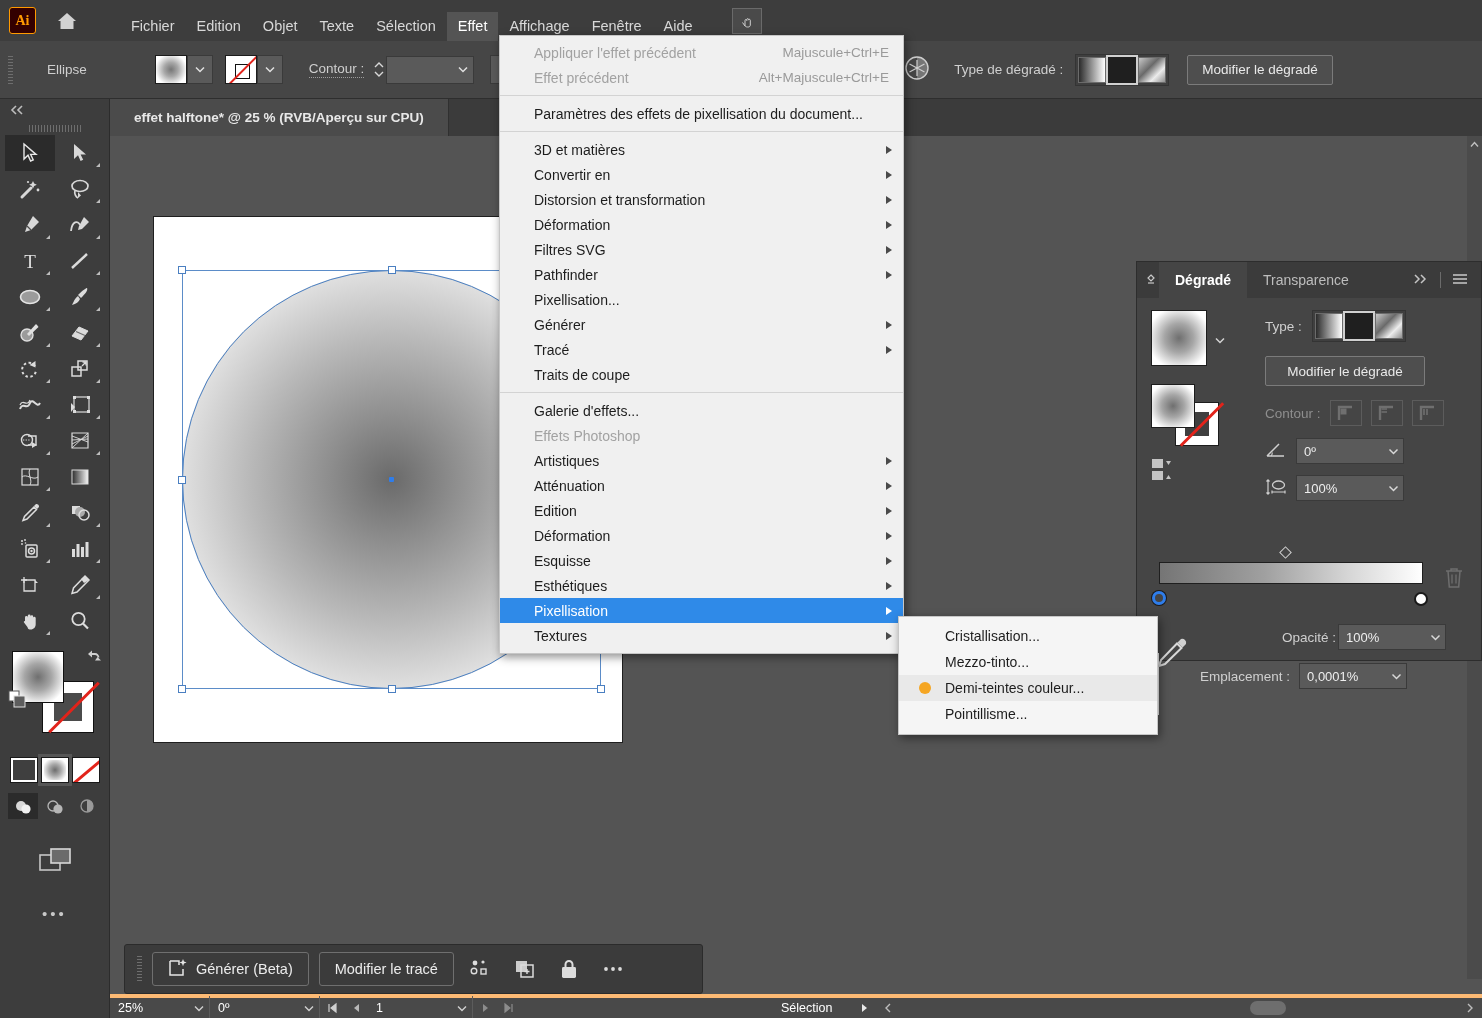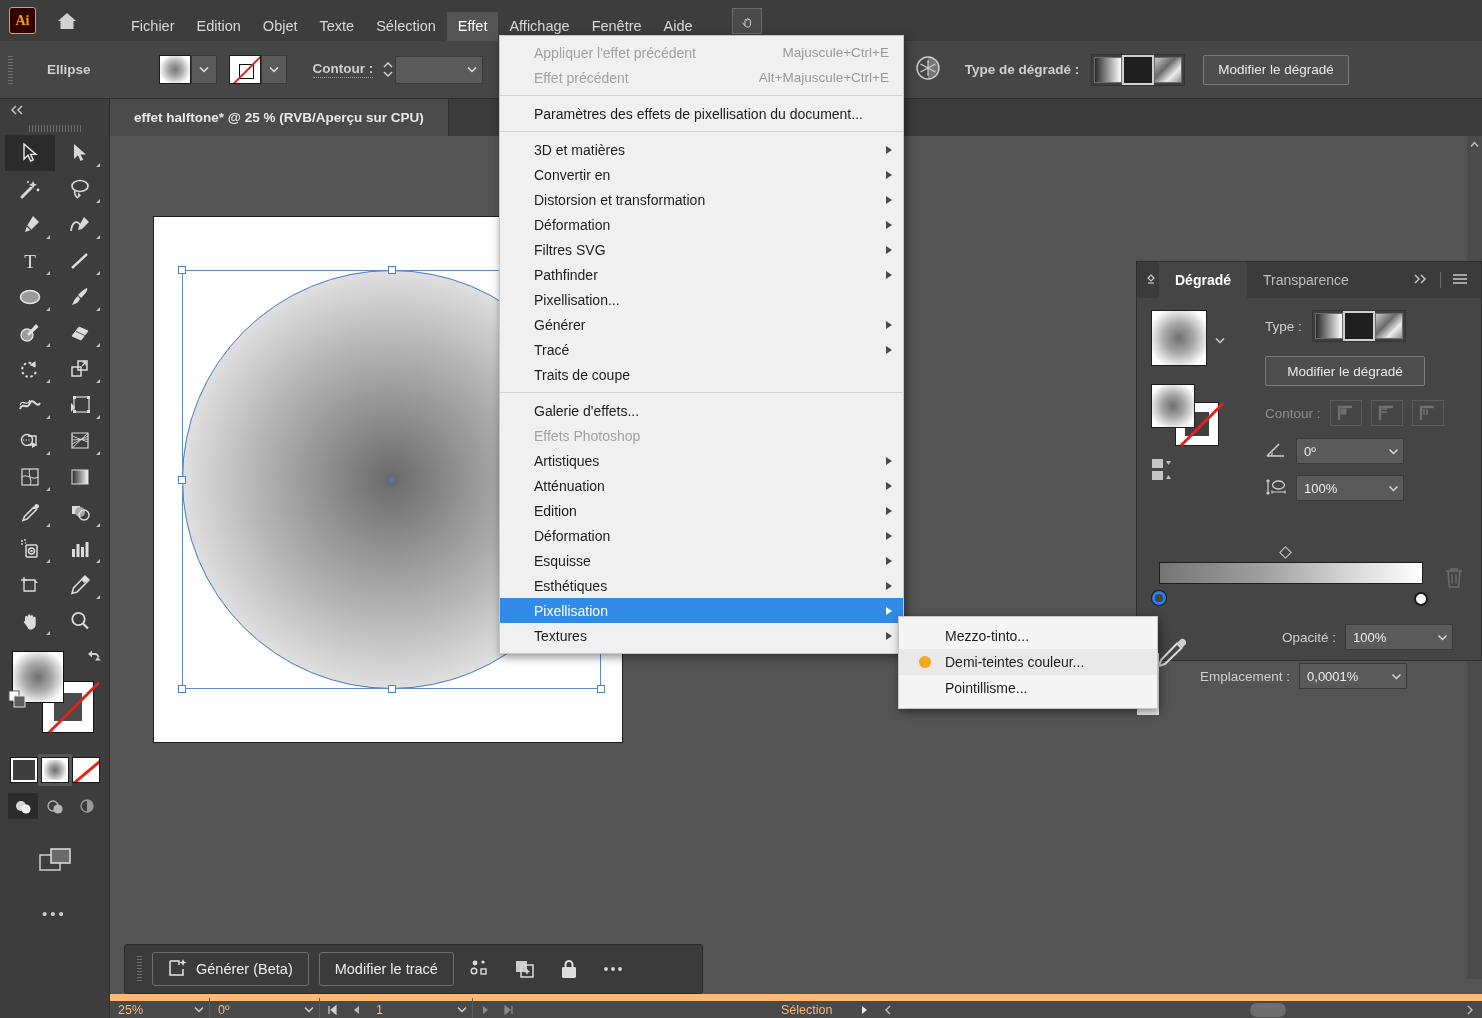--- a/index.html
+++ b/index.html
@@ -45,21 +45,21 @@
 
   
   .controlbar {
     position: absolute; left: 0; top: 41px; width: 1482px; height: 58px;
     background: #464646;
     display: flex; align-items: center;
     border-bottom: 1px solid #2e2e2e;
   }
   .grip { width: 5px; height: 28px; margin-left: 8px;
     background: repeating-linear-gradient(to bottom,#6e6e6e 0 1px,transparent 1px 3px); }
-  .ctl-label { color: #cfcfcf; font-size: 13.5px; font-weight: bold; }
+  .ctl-label { color: #cfcfcf; font-size: 13.5px; }
   .swatch-box {
     width: 32px; height: 29px; background: #fff; border: 1px solid #1c1c1c;
     position: relative; overflow: hidden;
   }
   .radial-sw { background: radial-gradient(circle at 50% 50%, #767676 0%, #a8a8a8 35%, #ffffff 78%); }
   .none-sw { background:#fff; }
   .none-sw::after {
     content:""; position:absolute; left:-6px; top:50%; width:150%; height:2.4px;
     background:#e2231a; transform: rotate(-45deg); transform-origin: center;
   }
@@ -187,21 +187,21 @@
   .ctx-btn {
     height:34px; padding:0 15px; border:1px solid #6f6f6f; border-radius:3px;
     display:flex; align-items:center; gap:8px; font-size:14.5px; color:#ececec;
   }
   .ctx-icon { width:34px; height:34px; display:flex; align-items:center; justify-content:center; }
 
   
   .statusbar {
     position:absolute; left:110px; top:994px; width:1372px; height:24px;
     background:#494949; display:flex; align-items:center;
-    border-top:7px solid #fdba74; font-size:12.5px; color:#fdba74;
+    border-top:4px solid #fdba74; font-size:12.5px; color:#ffffff;
   }
   .sb-field { height:24px; display:flex; align-items:center; justify-content:space-between;
     padding:0 5px 0 8px; border-right:1px solid #5c5c5c; }
   .sb-nav { width:24px; height:24px; display:flex; align-items:center; justify-content:center; }
 
   
   .menu-dropdown {
     position:absolute; left:499px; top:35px; width:405px;
     background:#f0f0f0; color:#1d1d1d;
     border:1px solid #c6c6c6; box-shadow:2px 3px 9px rgba(0,0,0,0.45);
@@ -906,20 +906,23 @@
       <span>Pixellisation</span>
         <span class="marrow"></span>
     </div>
     <div class="mrow">
       <span>Textures</span>
         <span class="marrow"></span>
     </div>
   </div>
 
   <div class="submenu">
+    <div class="srow">
+      <span>Cristallisation...</span>
+    </div>
     <div class="srow">
       <span>Mezzo-tinto...</span>
     </div>
     <div class="srow hl">
       <span class="sdot"></span>
       <span>Demi-teintes couleur...</span>
     </div>
     <div class="srow">
       <span>Pointillisme...</span>
     </div>
@@ -1042,21 +1045,21 @@
       <div class="mid-diamond"></div>
       <div class="stop sel" style="left:15px;top:293px"></div>
       <div class="stop" style="left:277px;top:294px"></div>
       <div class="trash">
         <svg width="22" height="24" viewBox="0 0 22 24">
             <path d="M3 5 H19 M8 5 V3 H14 V5 M5 5 L6.3 21 H15.7 L17 5" fill="none" stroke="#6e6e6e" stroke-width="1.5"></path>
             <path d="M9 8.5 V17.5 M13 8.5 V17.5" stroke="#6e6e6e" stroke-width="1.3"></path>
           </svg>
       </div>
 
-      <div style="position:absolute;left:145px;top:326px;display:flex;align-items:center;gap:9px">
+      <div style="position:absolute;left:145px;top:326px;display:flex;align-items:center;gap:2px">
         <span class="p-label">Opacité :</span>
         <div class="p-field" style="width:108px">
           <span>100%</span>
           <svg width="11" height="7" viewBox="0 0 11 7">
               <path d="M1.5 1.5 L5.5 5.5 L9.5 1.5" stroke="#d8d8d8" stroke-width="1.5" fill="none"></path>
             </svg>
         </div>
       </div>
       <div style="position:absolute;left:63px;top:365px;display:flex;align-items:center;gap:9px">
         <span class="p-label">Emplacement :</span>

